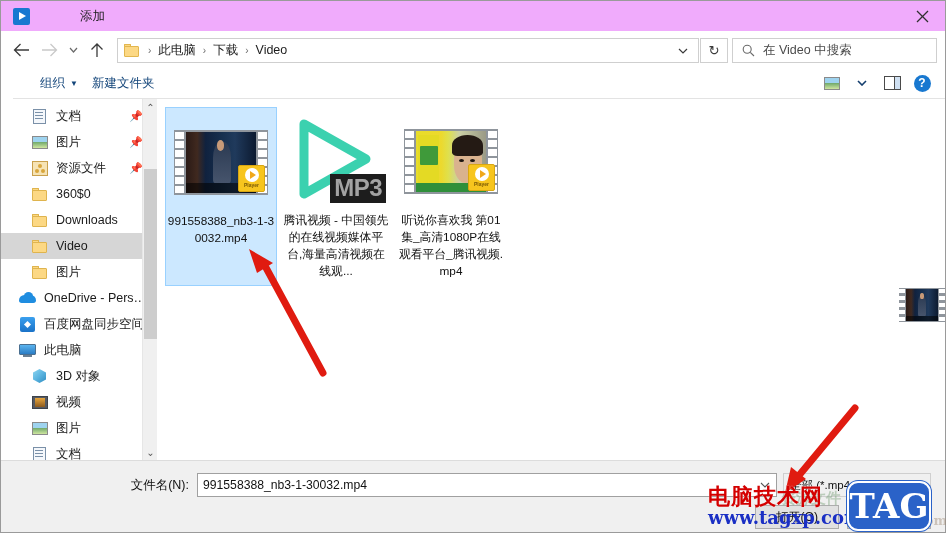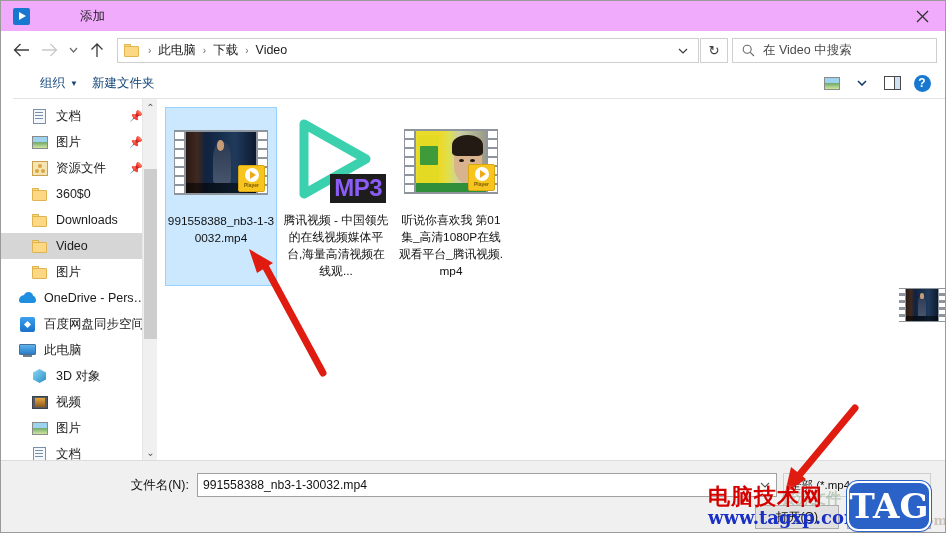--- a/index.html
+++ b/index.html
@@ -315,21 +315,21 @@
   }
   .player-badge .pw { font-size: 5px; color: #7a5a05; font-weight: bold; line-height: 7px; }
 
   
   .mp3-icon { width: 100px; height: 100px; position: relative; }
   .mp3-icon .ring {
     position: absolute; left: 4px; top: 5px; width: 86px; height: 86px;
   }
   .mp3-label {
     position: absolute; right: 0px; bottom: 8px;
-    background: #1d1d1d; color: #8b5cf6; font-weight: bold;
+    background: #1d1d1d; color: #a3a3a3; font-weight: bold;
     font-size: 24px; line-height: 26px; padding: 1px 4px 2px 4px;
     letter-spacing: -0.5px;
   }
   .file-label {
     width: 108px; text-align: center; font-size: 11.8px; line-height: 17px;
     color: #111111; word-break: break-all; margin-top: 1px;
   }
 
   
   .preview-pane {

